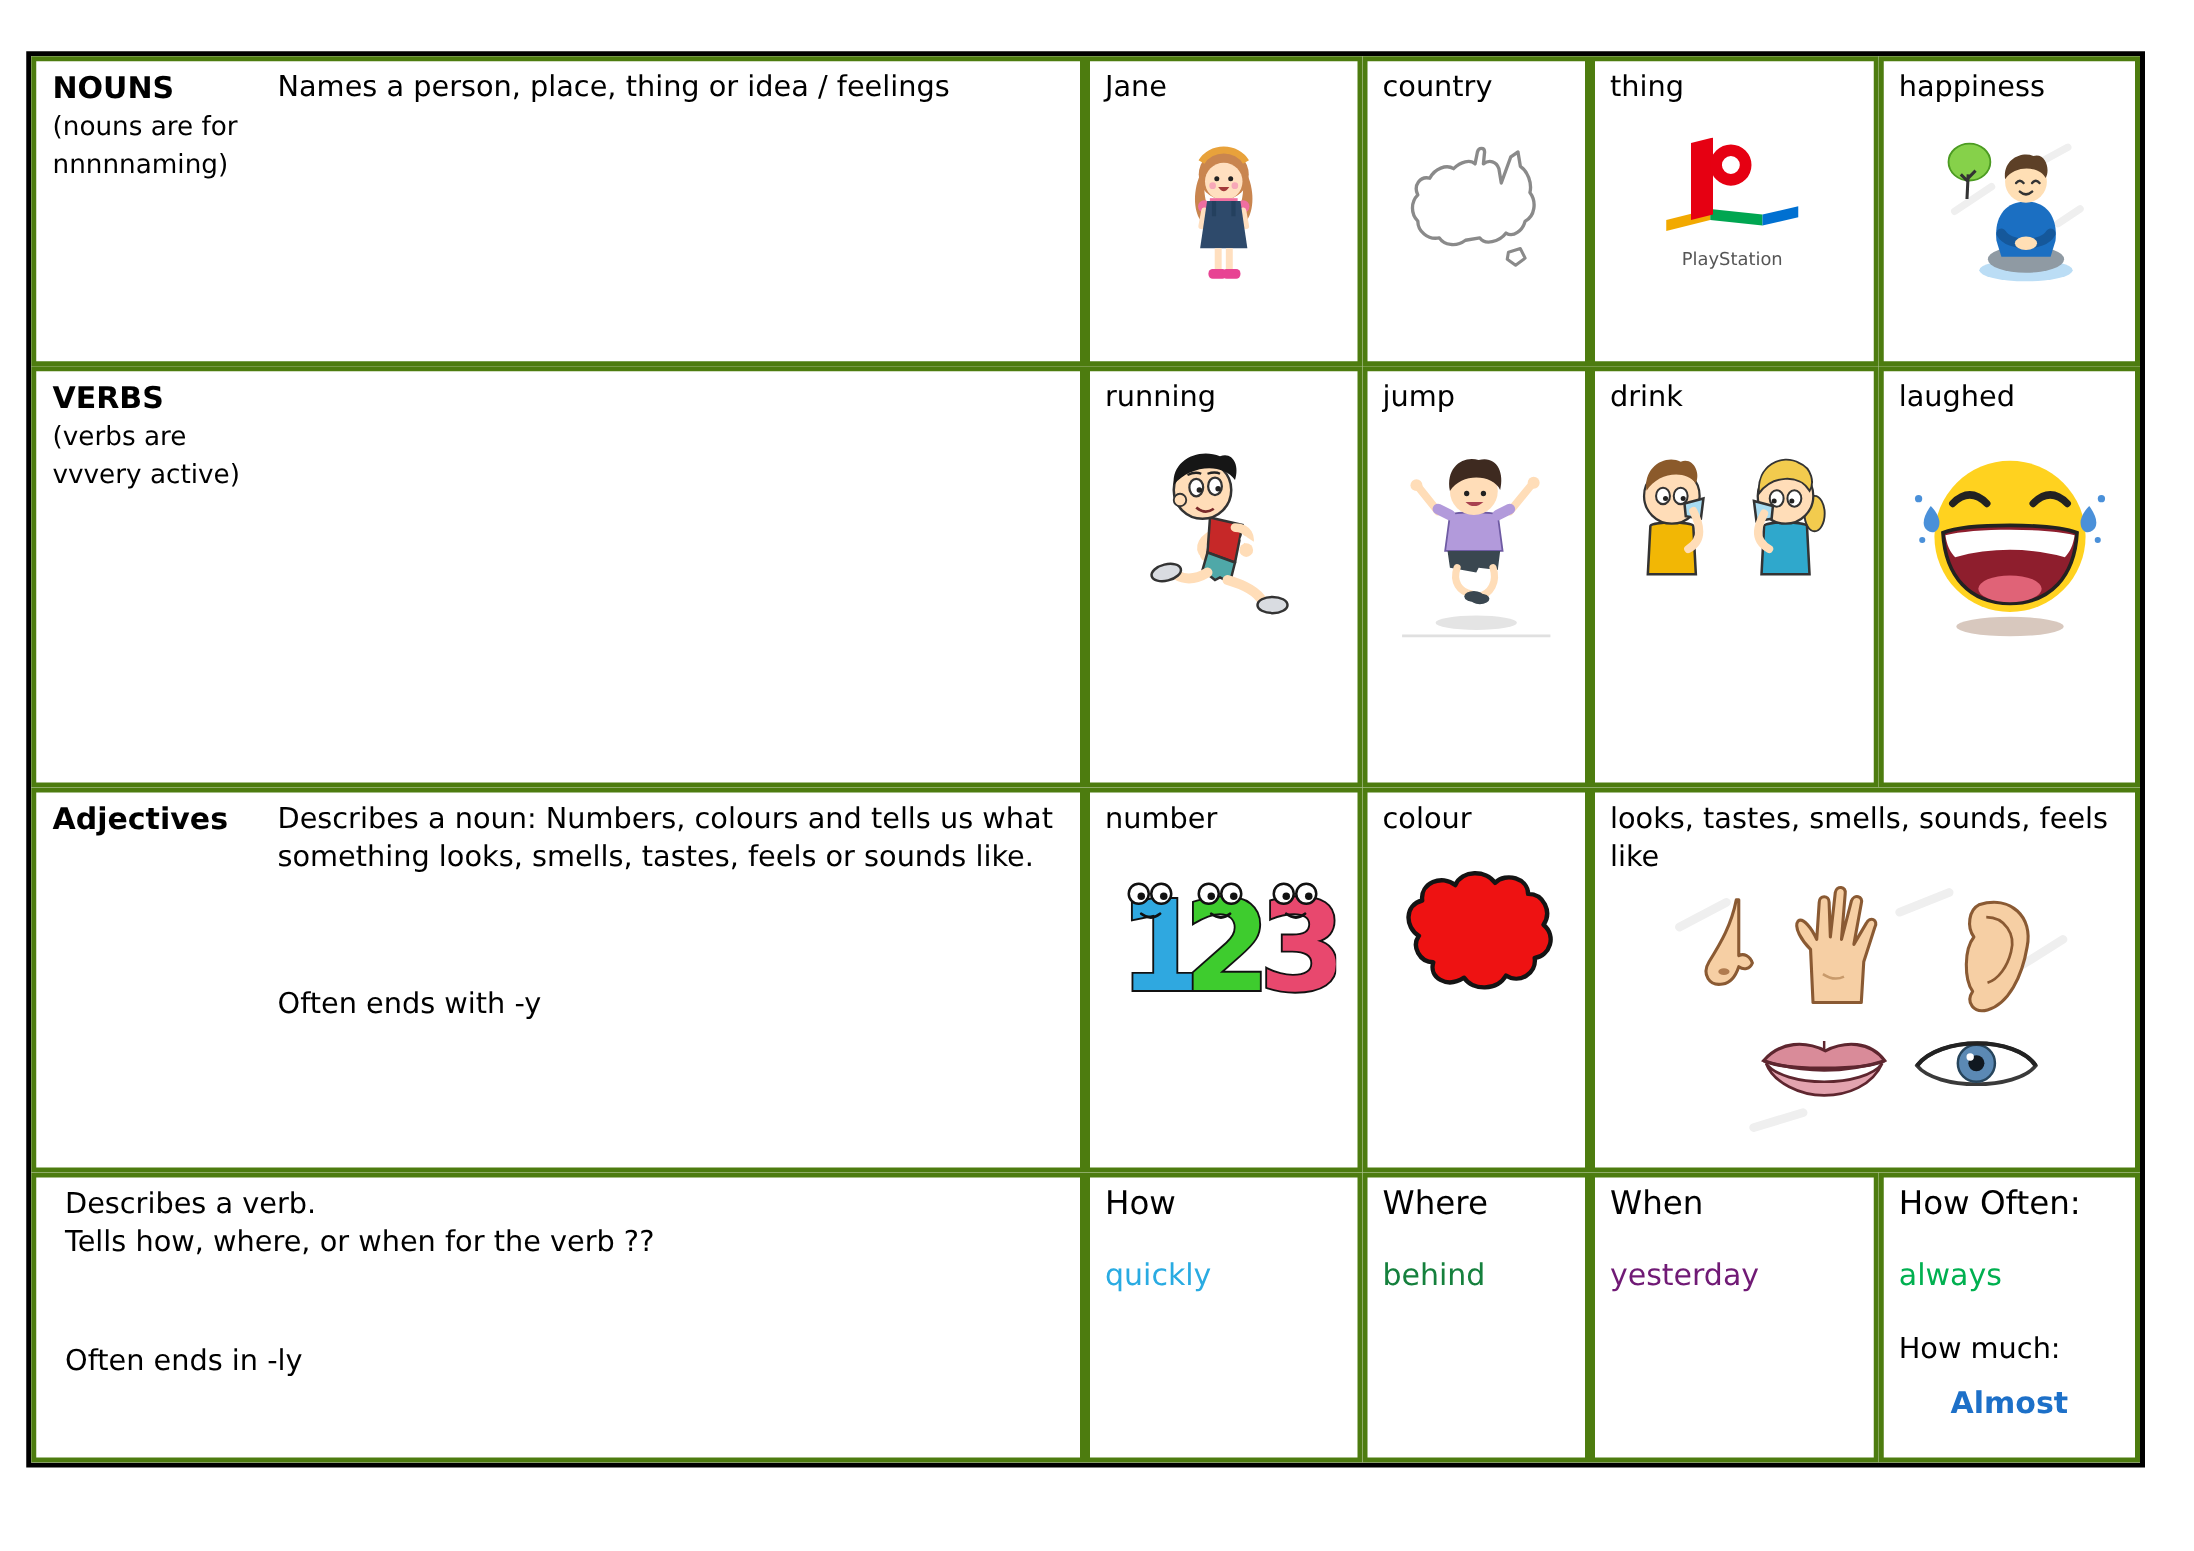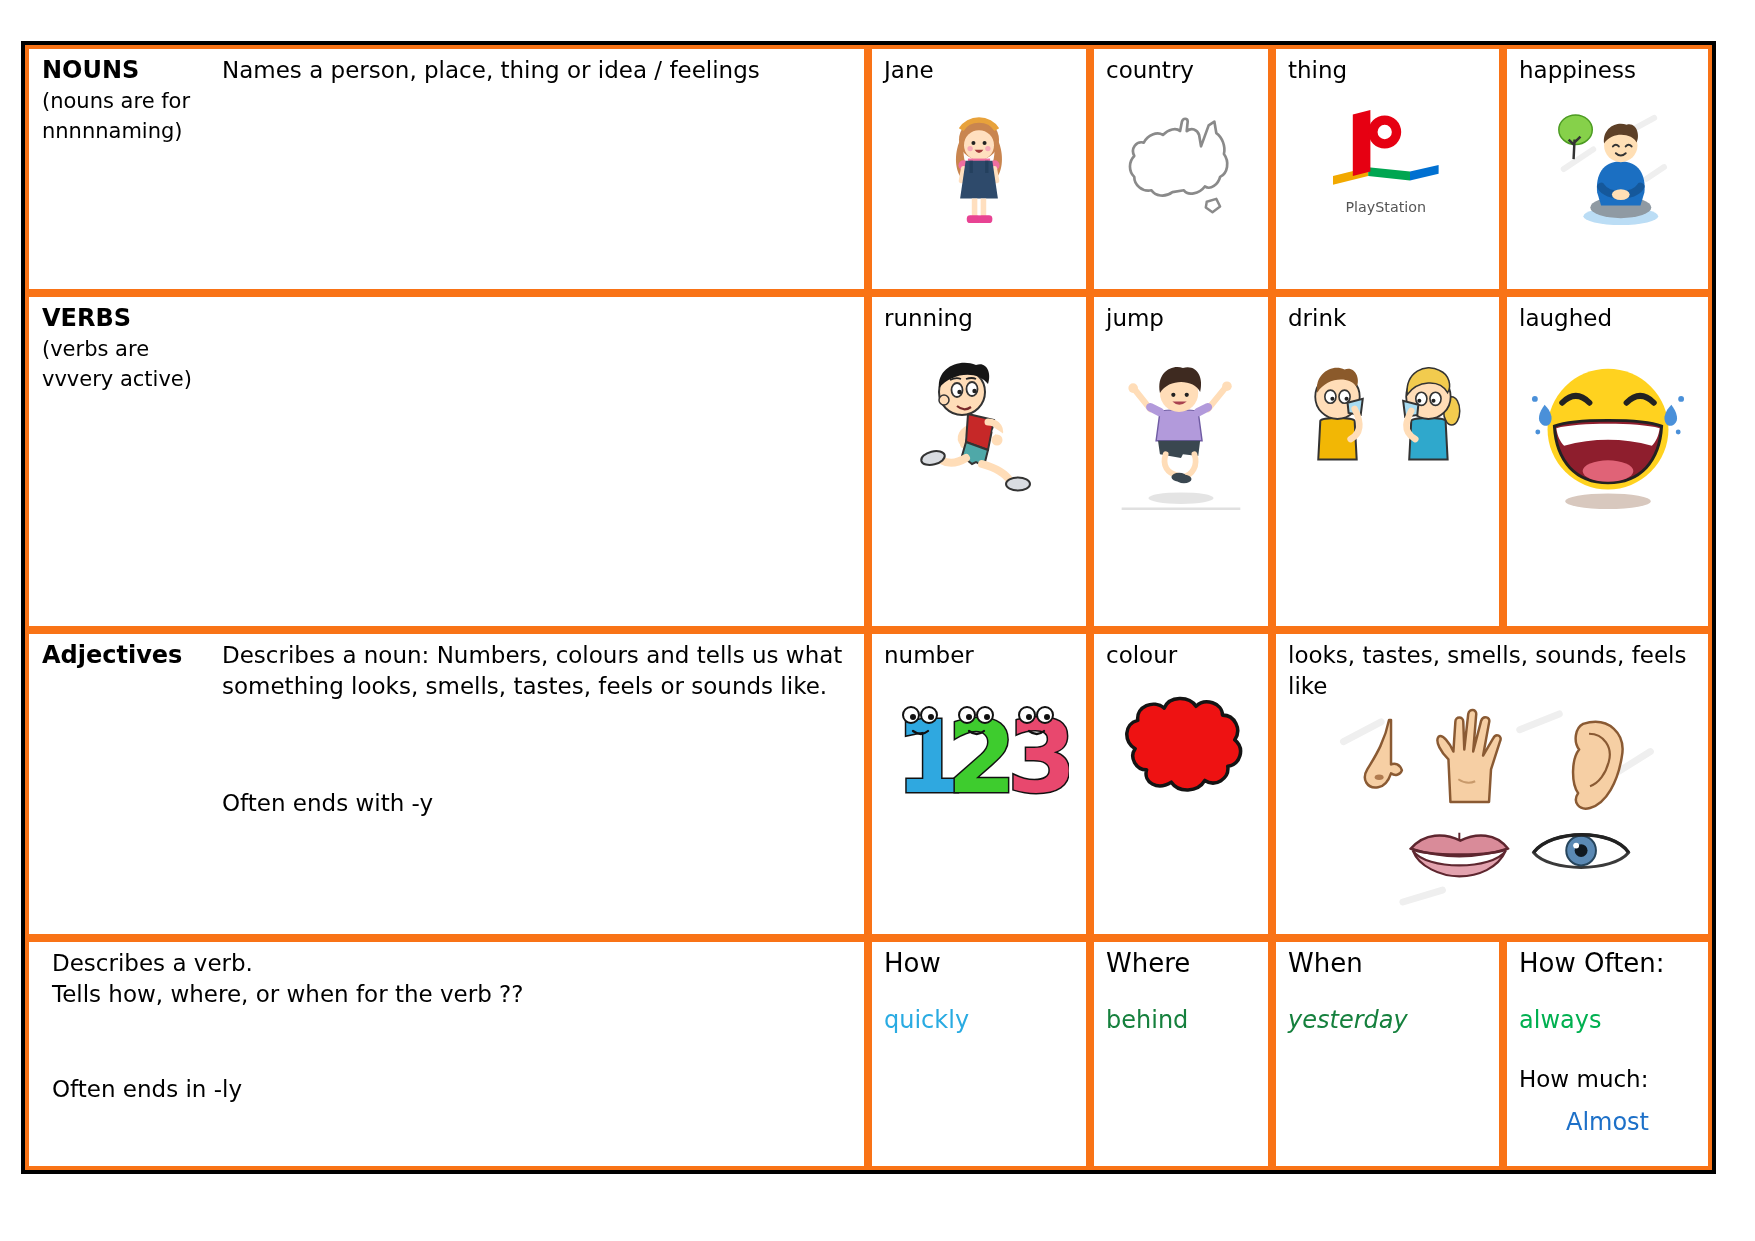--- a/index.html
+++ b/index.html
@@ -2,39 +2,39 @@
 <html><head>
 <meta charset="utf-8">
 <style>
   html,body{margin:0;padding:0;background:#fff;}
   .page{position:relative;width:1755px;height:1241px;background:#ffffff;
         font-family:"DejaVu Sans",sans-serif;color:#000;font-size:23px;line-height:31px;}
   .tbl{position:absolute;left:21px;top:41px;display:grid;
        grid-template-columns:843px 222px 182px 231px 209px;
        grid-template-rows:248px 337px 308px 232px;
        border:4px solid #000;}
-  .cell{border:4px solid #f97316;background:#fff;box-sizing:border-box;overflow:hidden;
+  .cell{border:4px solid #4d7c0f;background:#fff;box-sizing:border-box;overflow:hidden;
         display:flex;flex-direction:column;padding:6px 12px;}
   .desc-cell{flex-direction:row;padding:6px 0 6px 13px;}
   .lab{width:170px;flex:none;}
   .lab .ttl{font-weight:bold;font-size:24px;}
   .lab .note{font-size:21px;line-height:30px;}
   .dsc{flex:1;padding-left:10px;}
   .extra-adj{margin-top:86px;}
   .extra-adv{margin-top:64px;}
   .word{font-size:23px;}
   .img{flex:1;display:flex;align-items:flex-start;justify-content:center;}
   .r1 .img{margin-top:24px;}
   .r2 .img{margin-top:22px;}
   .r3 .img{margin-top:6px;}
   .merged{grid-column:span 2;}
   .adv-head{font-size:26px;}
   .adv-word{font-size:24px;text-align:left;margin-top:26px;}
   .adv-head2{font-size:23px;margin-top:28px;}
-  .adv-word2{font-size:24px;text-align:center;margin-top:12px;}
+  .adv-word2{font-size:24px;text-align:center;margin-top:12px;font-weight:bold;}
   svg{display:block;}
 </style>
 </head>
 <body>
 
 <div class="page">
   <div class="tbl">
 
     <div class="cell desc-cell r1">
       <div class="lab">
@@ -311,21 +311,21 @@
       <div class="adv-word" style="color: rgb(41, 171, 226);">quickly</div>
     </div>
 
     <div class="cell r4">
       <div class="adv-head">Where</div>
       <div class="adv-word" style="color: #15803d;">behind</div>
     </div>
 
     <div class="cell r4">
       <div class="adv-head">When</div>
-      <div class="adv-word" style="color: #15803d; font-style: italic;">yesterday</div>
+      <div class="adv-word" style="color: #701a75;">yesterday</div>
     </div>
 
     <div class="cell r4">
       <div class="adv-head">How Often:</div>
       <div class="adv-word" style="color: rgb(0, 176, 80);">always</div>
       <div class="adv-head2">How much:</div>
       <div class="adv-word2" style="color: rgb(29, 112, 200);">Almost</div>
     </div>
 
   </div>

